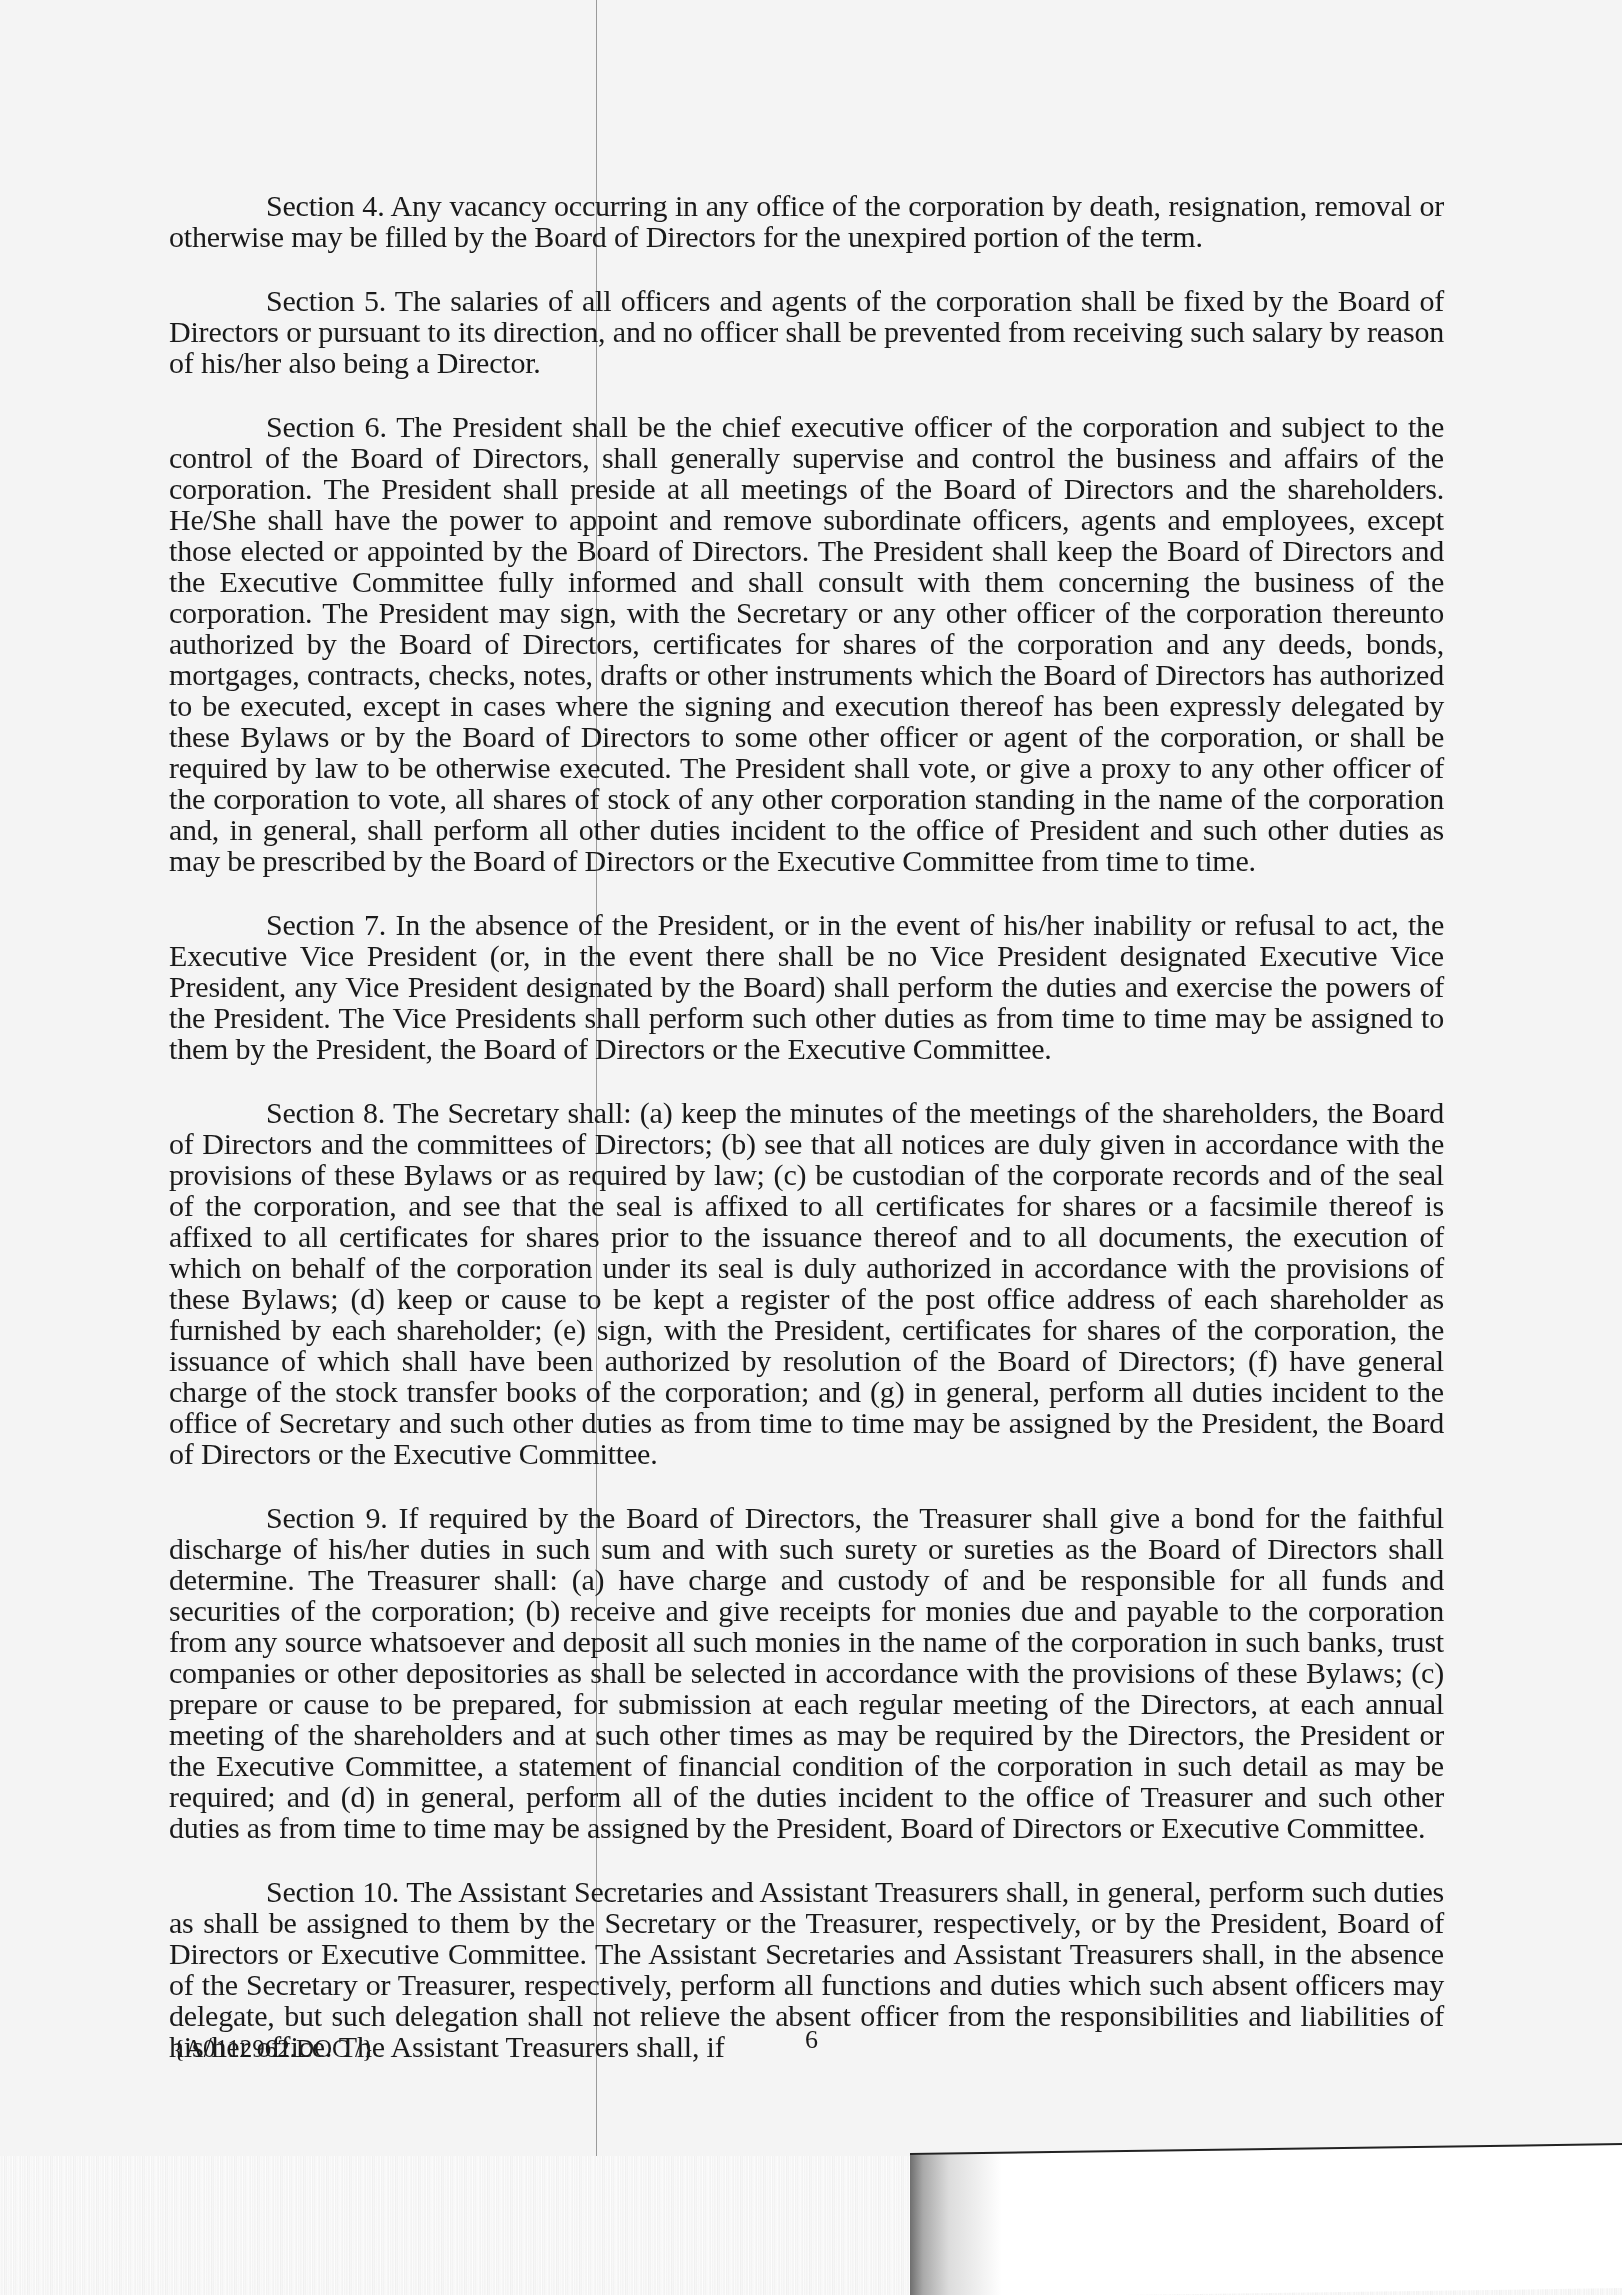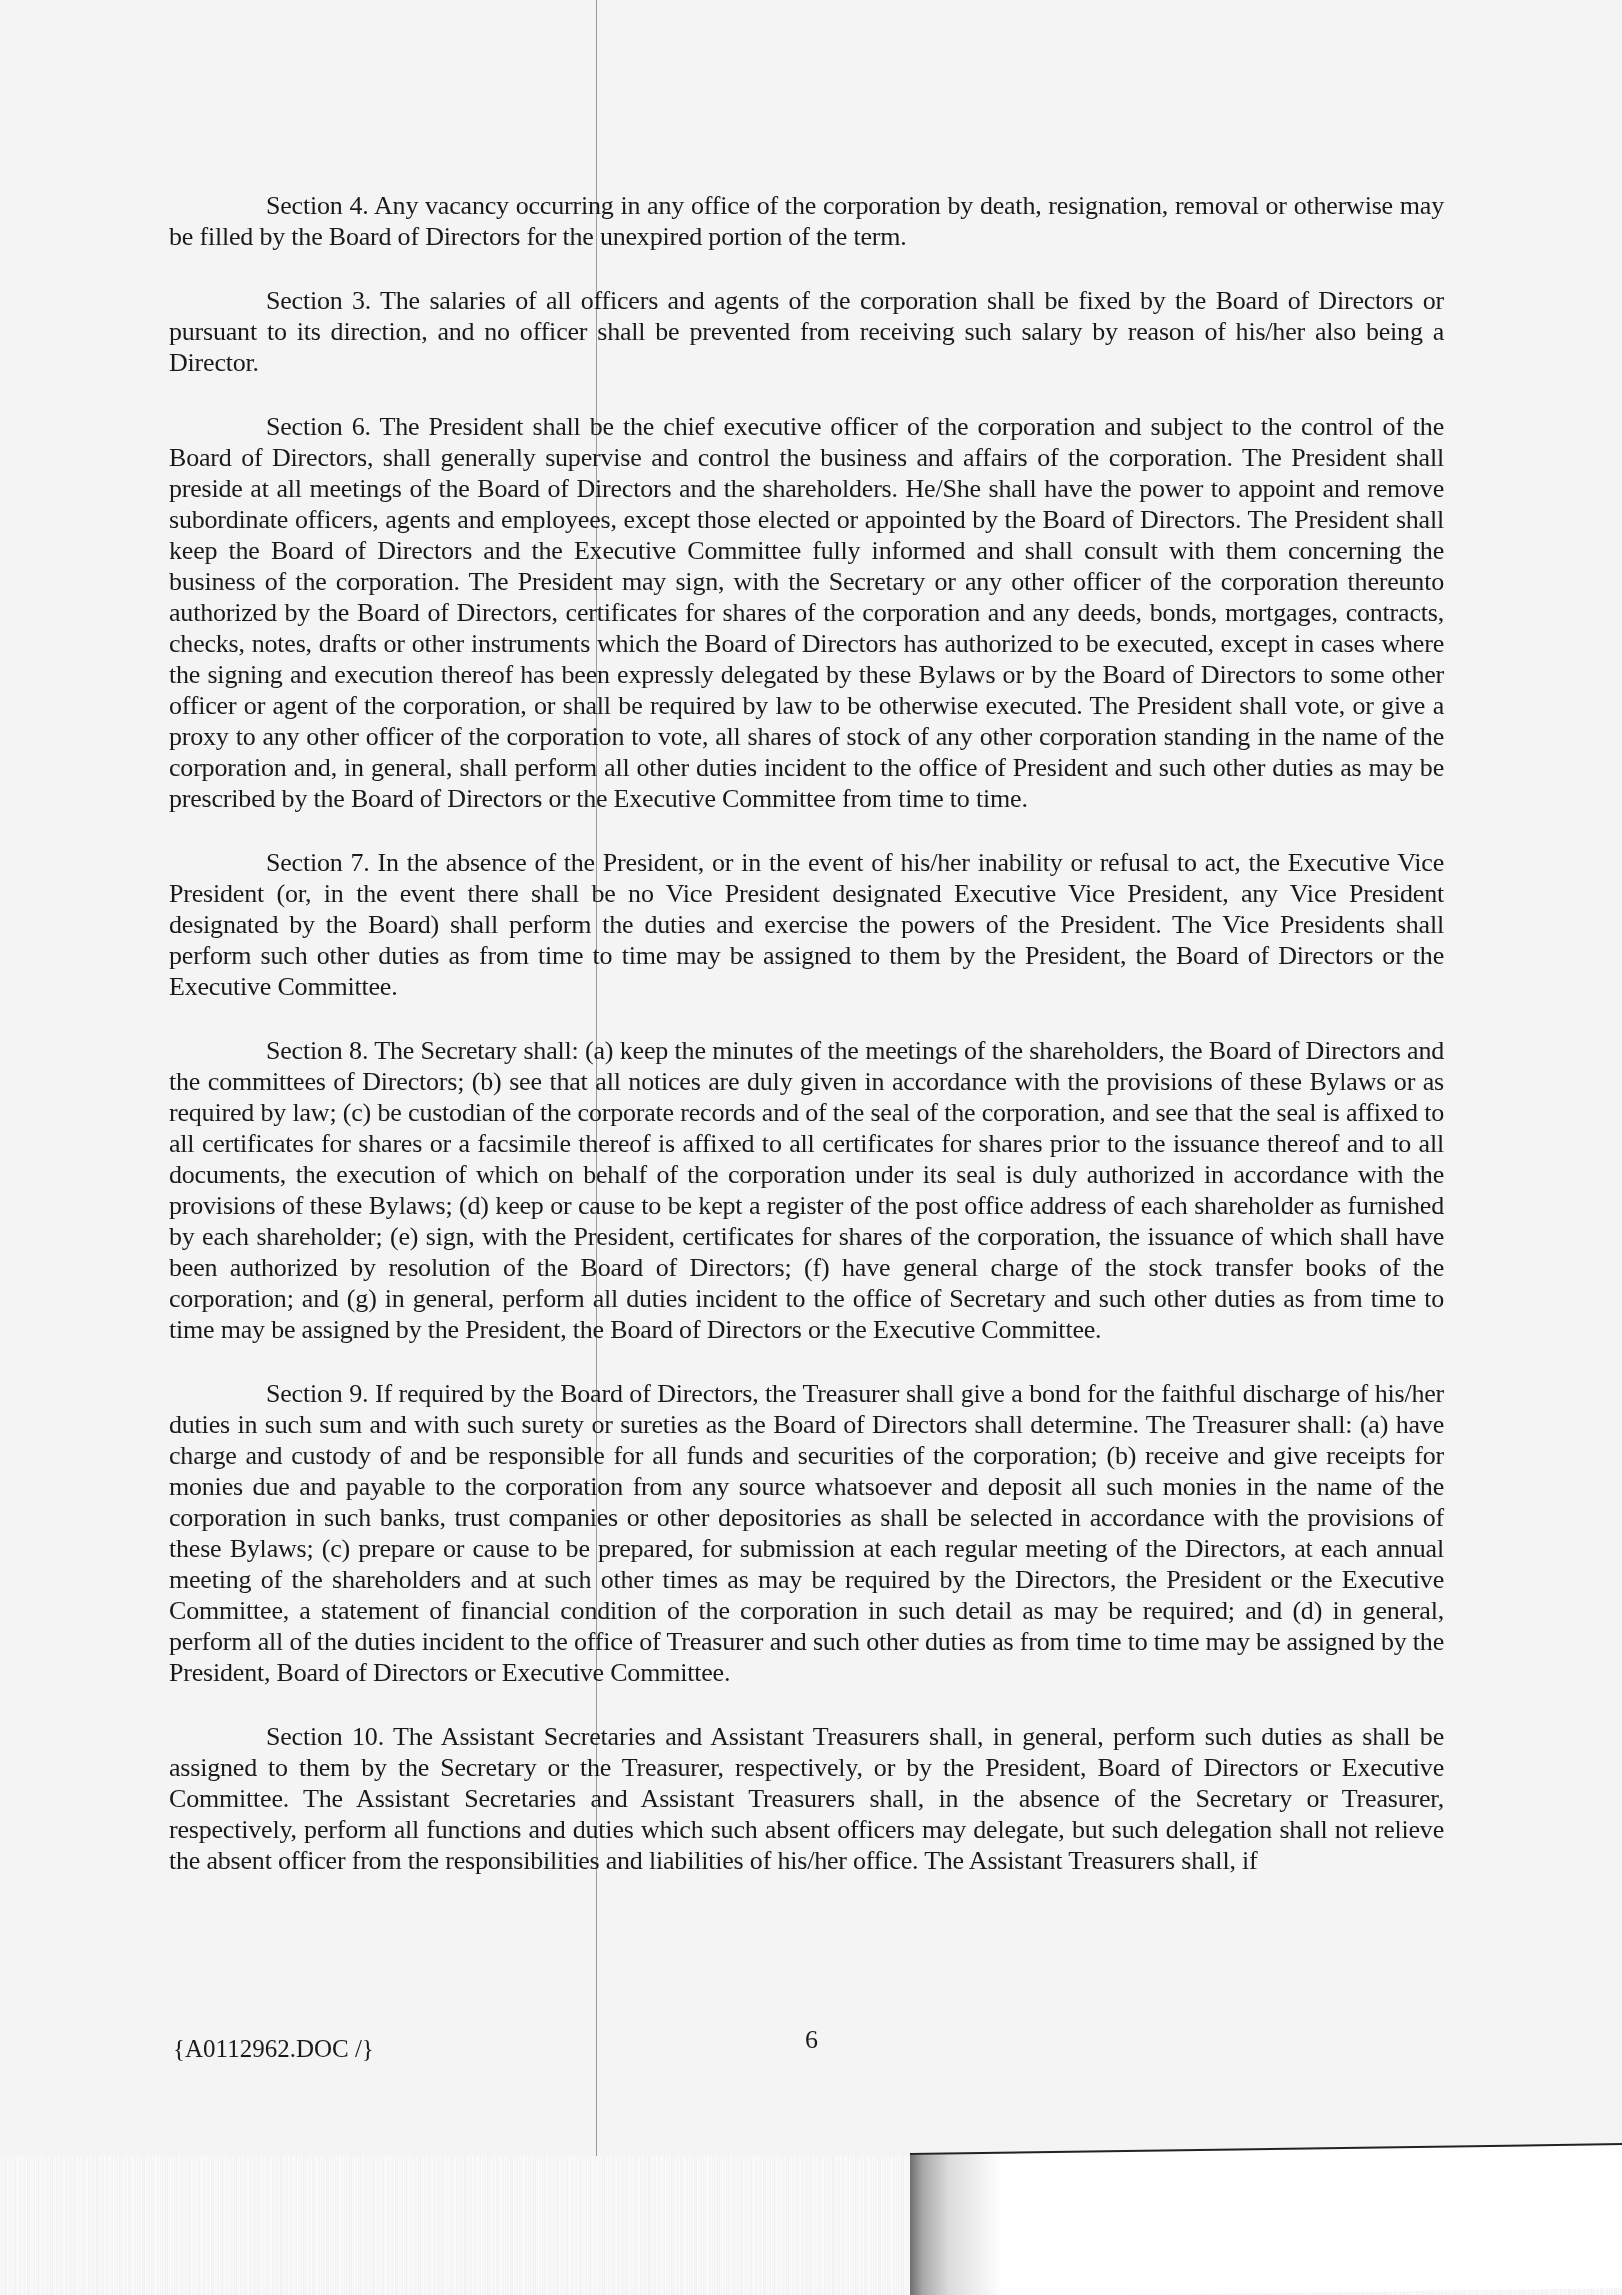--- a/index.html
+++ b/index.html
@@ -23,21 +23,21 @@
     height: 2295px;
     background: #9a9a9a;
   }
   .page-body {
     position: absolute;
     left: 169px;
     top: 190px;
     width: 1275px;
   }
   .para {
-    font-size: 26px;
+    font-size: 30px;
     line-height: 31px;
     text-align: justify;
     margin: 0 0 33px 0;
     text-indent: 97px;
     letter-spacing: -0.2px;
   }
   .footer-id {
     position: absolute;
     left: 173px;
     top: 2035px;
@@ -69,21 +69,21 @@
     transform-origin: left top;
   }
 </style>
 </head>
 <body>
 
 <div class="scan-line"></div>
 
 <div class="page-body">
   <p class="para">Section 4.  Any vacancy occurring in any office of the corporation by death, resignation, removal or otherwise may be filled by the Board of Directors for the unexpired portion of the term.</p>
-  <p class="para">Section 3.  The salaries of all officers and agents of the corporation shall be fixed by the Board of Directors or pursuant to its direction, and no officer shall be prevented from receiving such salary by reason of his/her also being a Director.</p>
+  <p class="para">Section 5.  The salaries of all officers and agents of the corporation shall be fixed by the Board of Directors or pursuant to its direction, and no officer shall be prevented from receiving such salary by reason of his/her also being a Director.</p>
   <p class="para">Section 6.  The President shall be the chief executive officer of the corporation and subject to the control of the Board of Directors, shall generally supervise and control the business and affairs of the corporation.  The President shall preside at all meetings of the Board of Directors and the shareholders.  He/She shall have the power to appoint and remove subordinate officers, agents and employees, except those elected or appointed by the Board of Directors. The President shall keep the Board of Directors and the Executive Committee fully informed and shall consult with them concerning the business of the corporation.  The President may sign, with the Secretary or any other officer of the corporation thereunto authorized by the Board of Directors, certificates for shares of the corporation and any deeds, bonds, mortgages, contracts, checks, notes, drafts or other instruments which the Board of Directors has authorized to be executed, except in cases where the signing and execution thereof has been expressly delegated by these Bylaws or by the Board of Directors to some other officer or agent of the corporation, or shall be required by law to be otherwise executed.  The President shall vote, or give a proxy to any other officer of the corporation to vote, all shares of stock of any other corporation standing in the name of the corporation and, in general, shall perform all other duties incident to the office of President and such other duties as may be prescribed by the Board of Directors or the Executive Committee from time to time.</p>
   <p class="para">Section 7.  In the absence of the President, or in the event of his/her inability or refusal to act, the Executive Vice President (or, in the event there shall be no Vice President designated Executive Vice President, any Vice President designated by the Board) shall perform the duties and exercise the powers of the President.  The Vice Presidents shall perform such other duties as from time to time may be assigned to them by the President, the Board of Directors or the Executive Committee.</p>
   <p class="para">Section 8.  The Secretary shall: (a) keep the minutes of the meetings of the shareholders, the Board of Directors and the committees of Directors; (b) see that all notices are duly given in accordance with the provisions of these Bylaws or as required by law; (c) be custodian of the corporate records and of the seal of the corporation, and see that the seal is affixed to all certificates for shares or a facsimile thereof is affixed to all certificates for shares prior to the issuance thereof and to all documents, the execution of which on behalf of the corporation under its seal is duly authorized in accordance with the provisions of these Bylaws; (d) keep or cause to be kept a register of the post office address of each shareholder as furnished by each shareholder; (e) sign, with the President, certificates for shares of the corporation, the issuance of which shall have been authorized by resolution of the Board of Directors; (f) have general charge of the stock transfer books of the corporation; and (g) in general, perform all duties incident to the office of Secretary and such other duties as from time to time may be assigned by the President, the Board of Directors or the Executive Committee.</p>
   <p class="para">Section 9.  If required by the Board of Directors, the Treasurer shall give a bond for the faithful discharge of his/her duties in such sum and with such surety or sureties as the Board of Directors shall determine.  The Treasurer shall: (a) have charge and custody of and be responsible for all funds and securities of the corporation; (b) receive and give receipts for monies due and payable to the corporation from any source whatsoever and deposit all such monies in the name of the corporation in such banks, trust companies or other depositories as shall be selected in accordance with the provisions of these Bylaws; (c) prepare or cause to be prepared, for submission at each regular meeting of the Directors, at each annual meeting of the shareholders and at such other times as may be required by the Directors, the President or the Executive Committee, a statement of financial condition of the corporation in such detail as may be required; and (d) in general, perform all of the duties incident to the office of Treasurer and such other duties as from time to time may be assigned by the President, Board of Directors or Executive Committee.</p>
   <p class="para">Section 10.  The Assistant Secretaries and Assistant Treasurers shall, in general, perform such duties as shall be assigned to them by the Secretary or the Treasurer, respectively, or by the President, Board of Directors or Executive Committee.  The Assistant Secretaries and Assistant Treasurers shall, in the absence of the Secretary or Treasurer, respectively, perform all functions and duties which such absent officers may delegate, but such delegation shall not relieve the absent officer from the responsibilities and liabilities of his/her office.  The Assistant Treasurers shall, if</p>
 </div>
 
 <div class="footer-id">{A0112962.DOC /}</div>
 <div class="page-number">6</div>
 

